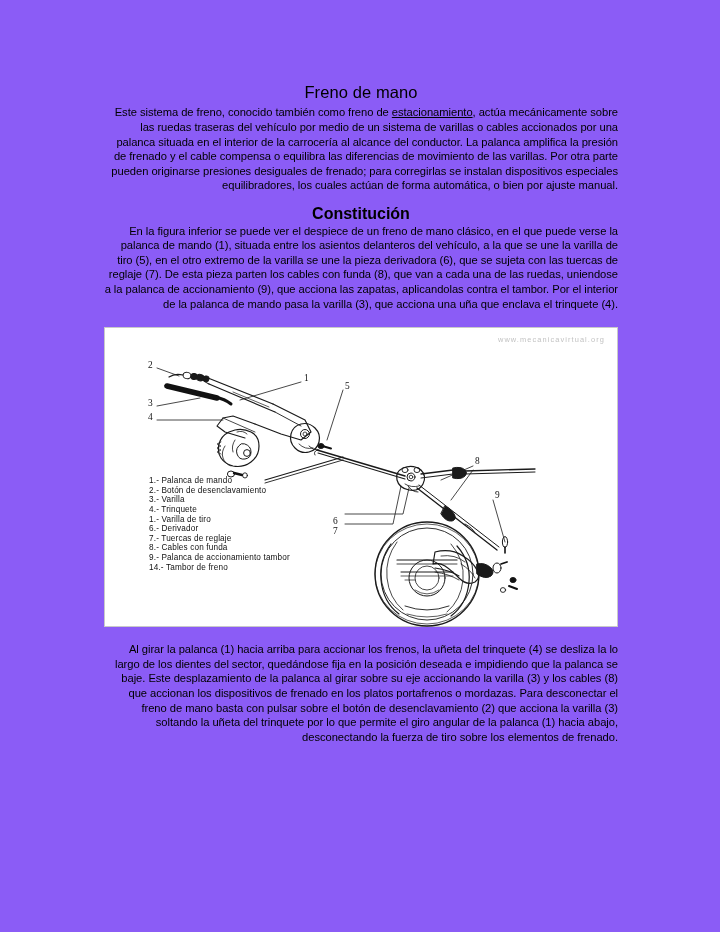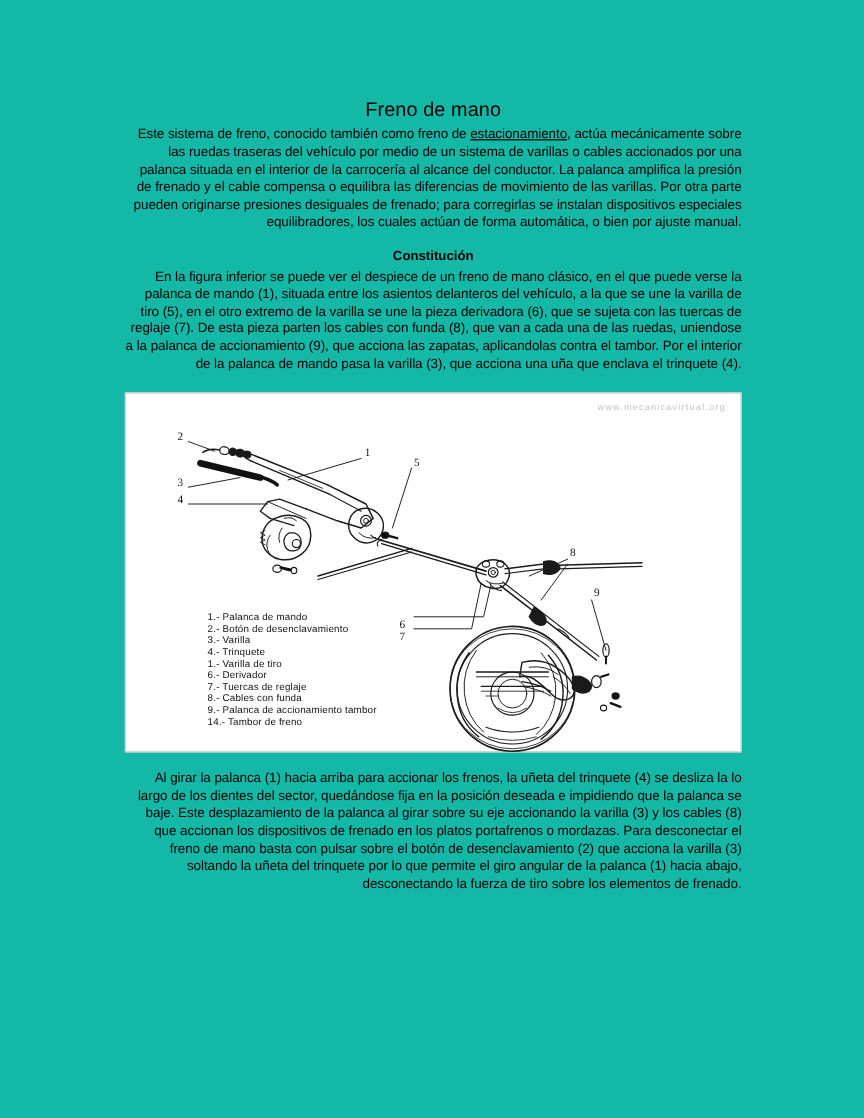--- a/index.html
+++ b/index.html
@@ -13,21 +13,21 @@
     height: 932px;
     font-family: "Liberation Sans", sans-serif;
     color: #000000;
     position: relative;
     overflow: hidden;
   }
   .page {
     width: 720px;
     height: 932px;
     position: relative;
-    background: #14b8a6;
+    background: #8b5cf6;
   }
   .content {
     position: absolute;
     left: 104px;
     top: 0;
     width: 514px;
   }
 
   h1.doc-title {
     font-size: 16.5px;
@@ -42,21 +42,21 @@
   p.para {
     font-size: 11.2px;
     line-height: 14.6px;
     text-align: right;
     margin: 2px 0 0 0;
     letter-spacing: -0.05px;
   }
   p.para .u { text-decoration: underline; }
 
   h2.section {
-    font-size: 11px;
+    font-size: 16px;
     font-weight: bold;
     text-align: center;
     margin: 0;
     line-height: 14.6px;
   }
   .section-gap { height: 14px; }
   .section-gap-sm { height: 13px; }
 
   
   .figure-wrap {
@@ -92,28 +92,27 @@
     letter-spacing: 0.7px;
   }
   .fig-svg {
     position: absolute;
     left: 0; top: 0;
     width: 438px;
     height: 300px;
   }
   .legend {
     position: absolute;
-    left: 68px;
+    left: 44px;
     top: 148px;
     font-size: 8.2px;
     line-height: 9.6px;
     color: #111;
     letter-spacing: 0.15px;
     white-space: nowrap;
-    margin-top: 34px;
   }
   .legend div { white-space: nowrap; }
 
   .callout {
     position: absolute;
     font-size: 9.4px;
     color: #111;
     font-family: "Liberation Serif", serif;
   }
 </style>

